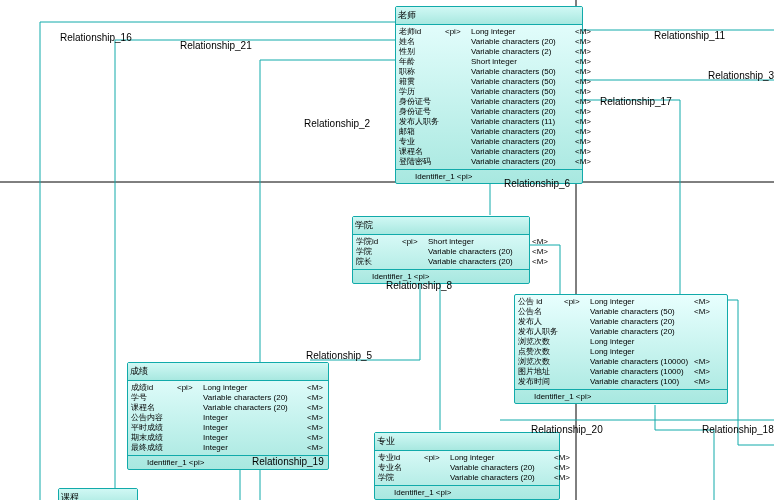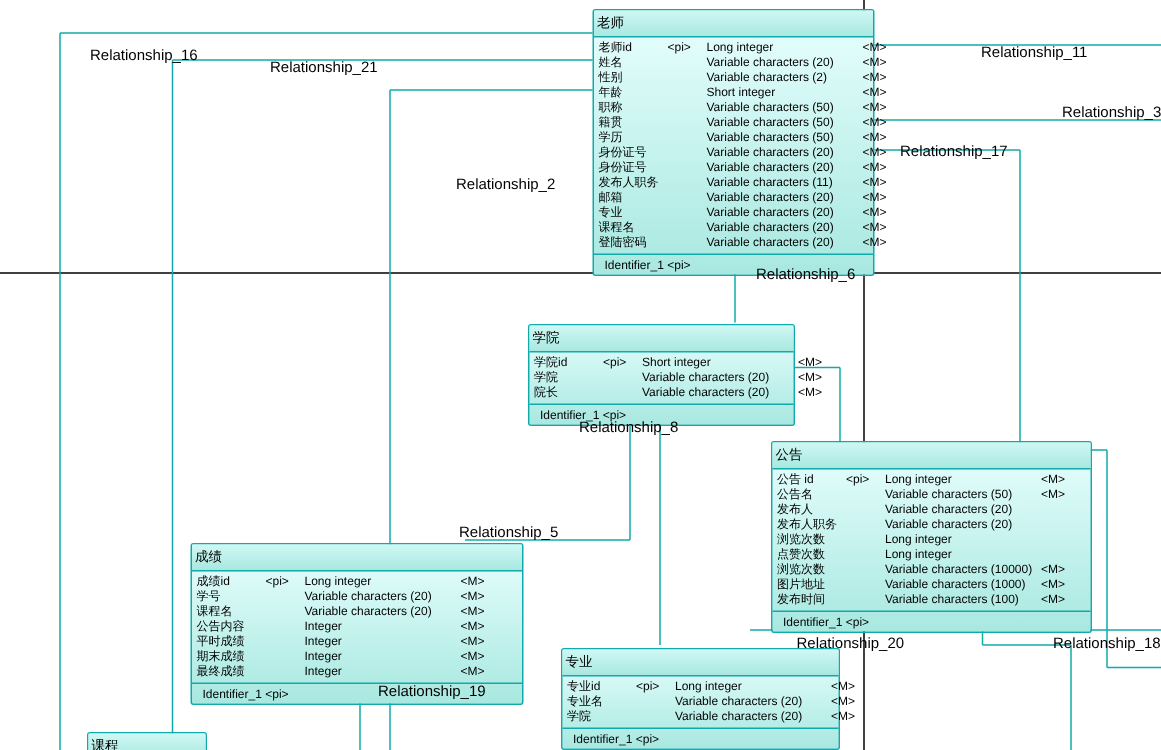--- a/index.html
+++ b/index.html
@@ -5,21 +5,21 @@
 *{margin:0;padding:0;box-sizing:border-box}
 body{width:774px;height:500px;font-family:Arial,sans-serif;font-size:8px;background:#fff;position:relative;overflow:hidden}
 .entity{position:absolute;background:linear-gradient(#e8fffe,#a8e8e0);border:1px solid #1aa;border-radius:2px}
 .entity-title{text-align:left;font-size:9px;padding:2px;border-bottom:1px solid #1aa;background:linear-gradient(#d0f8f4,#a8e8e0)}
 .entity-body{padding:2px 3px}
 .attr-row{display:flex;gap:4px;line-height:10px;white-space:nowrap}
 .attr-name{min-width:42px}
 .attr-pi{min-width:22px}
 .attr-type{min-width:100px;text-decoration:none}
 .underline{}
-.entity-footer{border-top:1px solid #1aa;padding:2px 7px;font-size:8px}
+.entity-footer{border-top:1px solid #1aa;padding:2px 19px;font-size:8px}
 .rel-label{position:absolute;font-size:10px;color:#000;background:transparent}
 svg{position:absolute;top:0;left:0;pointer-events:none}
 svg line{stroke:#1aa;stroke-width:1}
 .dark-line{stroke:#000;stroke-width:1}
 </style>
 </head>
 <body>
 
 <svg width="774" height="500">
   <line class="dark-line" x1="0" y1="182" x2="774" y2="182"></line>
@@ -160,21 +160,20 @@
         <span class="attr-name">院长</span>
         <span class="attr-pi"></span>
         <span class="attr-type">Variable characters (20)</span>
         <span>&lt;M&gt;</span>
       </div>
     </div>
   <div class="entity-footer">Identifier_1 &lt;pi&gt;</div>
 </div>
 
 <div class="entity" style="left:514px;top:294px;width:214px">
-  <div class="entity-title">公告</div>
   <div class="entity-body" id="notice-attrs">
       <div class="attr-row">
         <span class="attr-name underline">公告 id</span>
         <span class="attr-pi">&lt;pi&gt;</span>
         <span class="attr-type underline">Long integer</span>
         <span>&lt;M&gt;</span>
       </div>
       <div class="attr-row">
         <span class="attr-name">公告名</span>
         <span class="attr-pi"></span>
@@ -220,21 +219,21 @@
       <div class="attr-row">
         <span class="attr-name">发布时间</span>
         <span class="attr-pi"></span>
         <span class="attr-type">Variable characters (100)</span>
         <span>&lt;M&gt;</span>
       </div>
     </div>
   <div class="entity-footer">Identifier_1 &lt;pi&gt;</div>
 </div>
 
-<div class="entity" style="left:127px;top:362px;width:222px">
+<div class="entity" style="left:127px;top:362px;width:202px">
   <div class="entity-title">成绩</div>
   <div class="entity-body" id="grade-attrs">
       <div class="attr-row">
         <span class="attr-name underline">成绩id</span>
         <span class="attr-pi">&lt;pi&gt;</span>
         <span class="attr-type underline">Long integer</span>
         <span>&lt;M&gt;</span>
       </div>
       <div class="attr-row">
         <span class="attr-name">学号</span>

